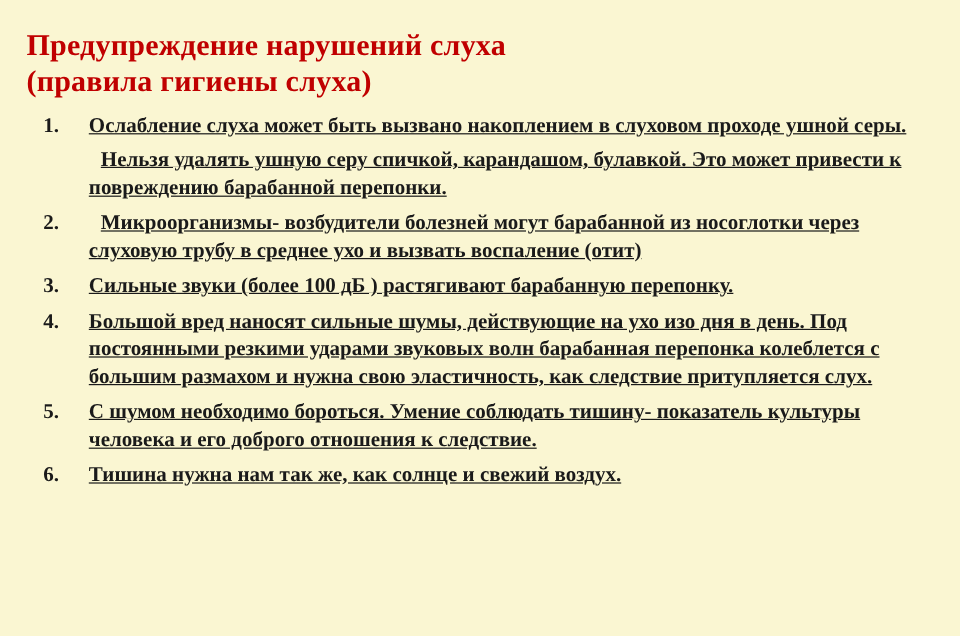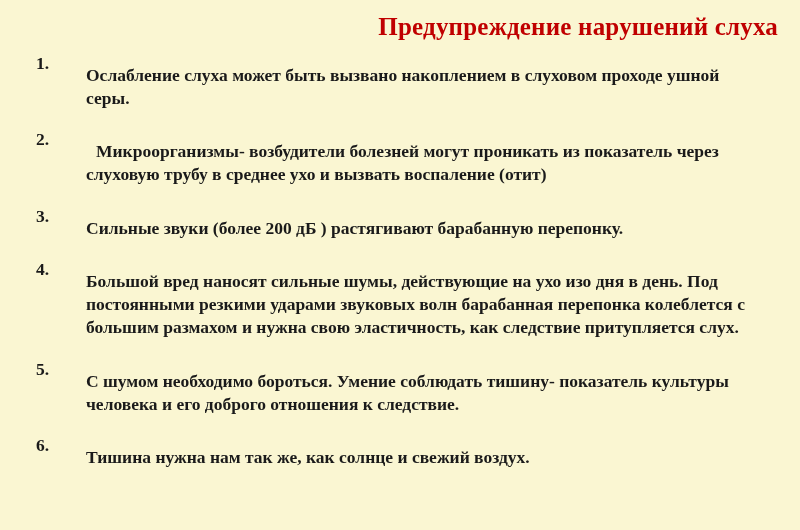--- a/index.html
+++ b/index.html
@@ -15,27 +15,27 @@
   }
   .slide {
     position: relative;
     width: 800px;
     height: 530px;
     background: #faf6d2;
     box-sizing: border-box;
     padding: 8px 22px 0 22px;
   }
   .title-block {
-    text-align: right;
+    text-align: left;
     color: #c00000;
     font-weight: bold;
     font-size: 25px;
     line-height: 1.18;
     letter-spacing: 0.2px;
-    margin: 4px 0 10px 0;
+    margin: 16px 0 10px 0;
   }
   .title-line {
     display: block;
   }
   .list {
     margin: 0;
     padding: 0;
   }
   .item {
     display: flex;
@@ -55,58 +55,61 @@
   }
   .body {
     flex: 1 1 auto;
     font-size: 17.5px;
     font-weight: bold;
     color: #1a1a1a;
     line-height: 1.33;
     text-align: left;
   }
   .para {
-    margin: 12px;
+    margin: 0;
+    text-decoration: underline;
   }
   .para + .para {
     margin-top: 5px;
   }
   .indent-first {
     text-indent: 10px;
   }
 </style>
 </head>
 <body>
 
 <div class="slide">
 
   <div class="title-block" style="color: rgb(192, 0, 0);">
     <span class="title-line">Предупреждение нарушений слуха</span>
+    <span class="title-line">(правила гигиены слуха)</span>
   </div>
 
   <div class="list">
 
     <div class="item">
       <div class="num">1.</div>
       <div class="body">
         <p class="para">Ослабление слуха может быть вызвано накоплением в слуховом проходе ушной серы.</p>
+        <p class="para indent-first">Нельзя удалять ушную серу спичкой, карандашом, булавкой. Это может привести к повреждению барабанной перепонки.</p>
       </div>
     </div>
 
     <div class="item">
       <div class="num">2.</div>
       <div class="body">
-        <p class="para indent-first">Микроорганизмы- возбудители болезней могут проникать из показатель через слуховую трубу в среднее ухо и вызвать воспаление (отит)</p>
+        <p class="para indent-first">Микроорганизмы- возбудители болезней могут барабанной из носоглотки через слуховую трубу в среднее ухо и вызвать воспаление (отит)</p>
       </div>
     </div>
 
     <div class="item">
       <div class="num">3.</div>
       <div class="body">
-        <p class="para">Сильные звуки (более 200 дБ ) растягивают барабанную перепонку.</p>
+        <p class="para">Сильные звуки (более 100 дБ ) растягивают барабанную перепонку.</p>
       </div>
     </div>
 
     <div class="item">
       <div class="num">4.</div>
       <div class="body">
         <p class="para">Большой вред наносят сильные шумы, действующие на ухо изо дня в день. Под постоянными резкими ударами звуковых волн барабанная перепонка колеблется с большим размахом и нужна свою эластичность, как следствие притупляется слух.</p>
       </div>
     </div>
 

